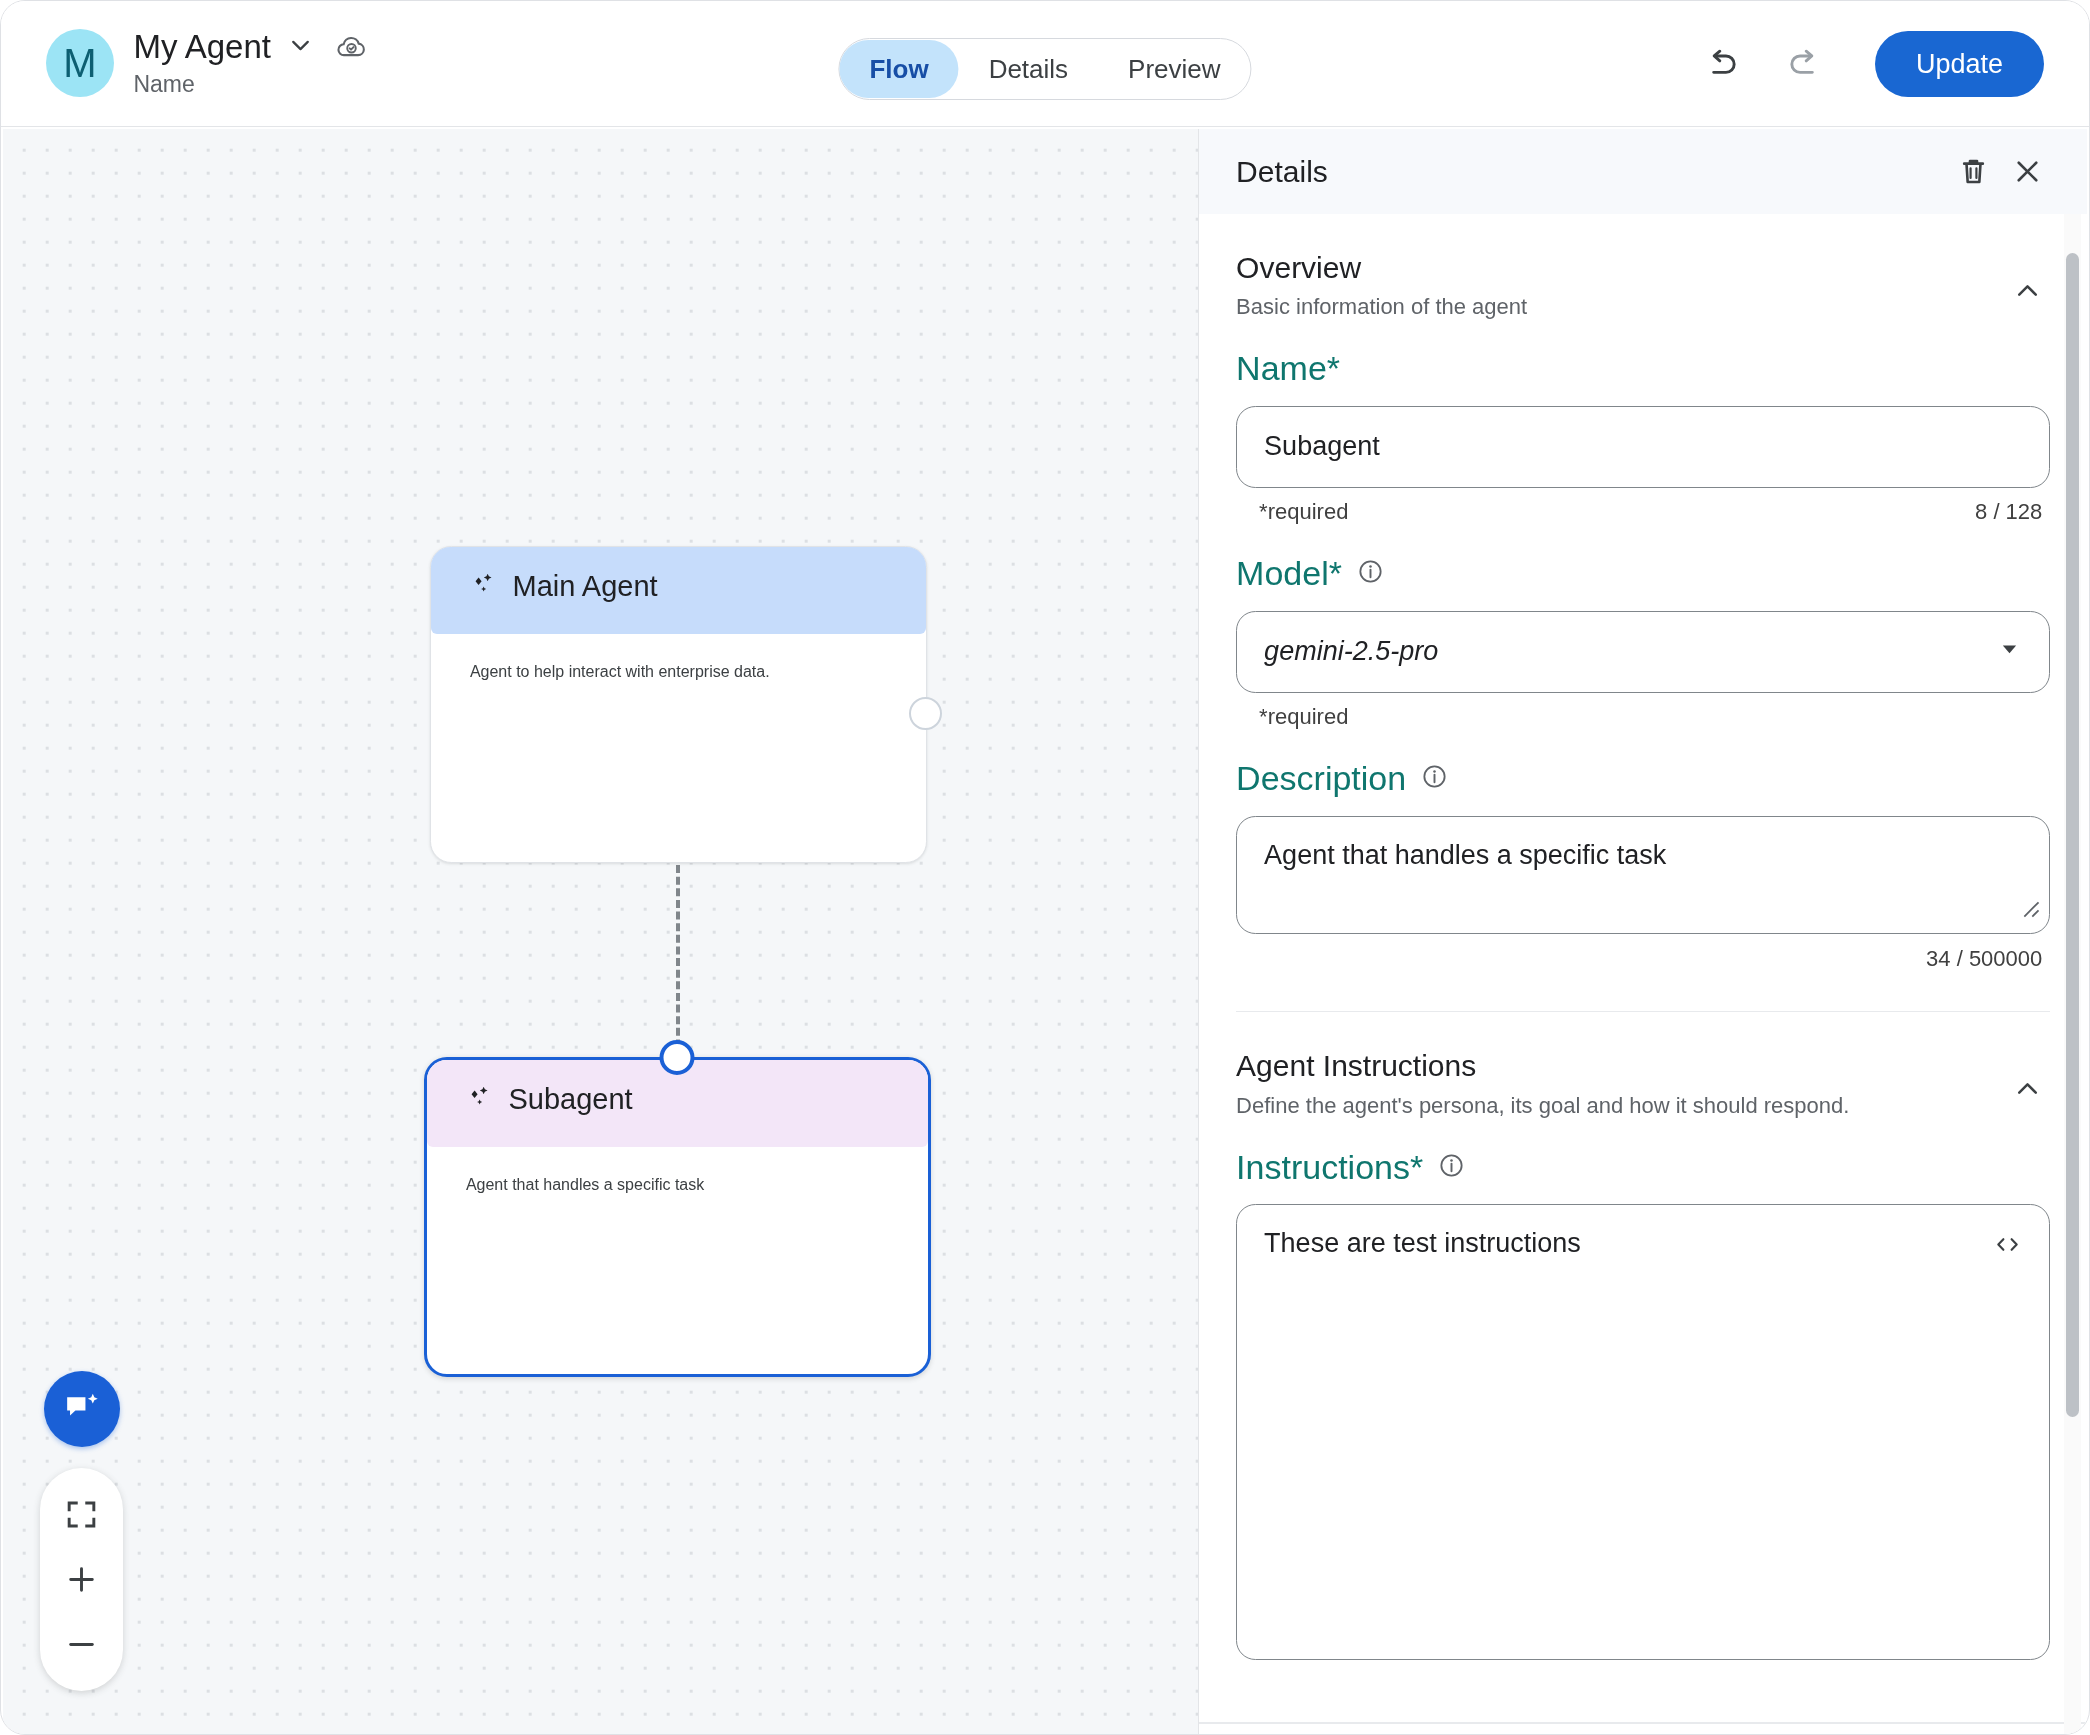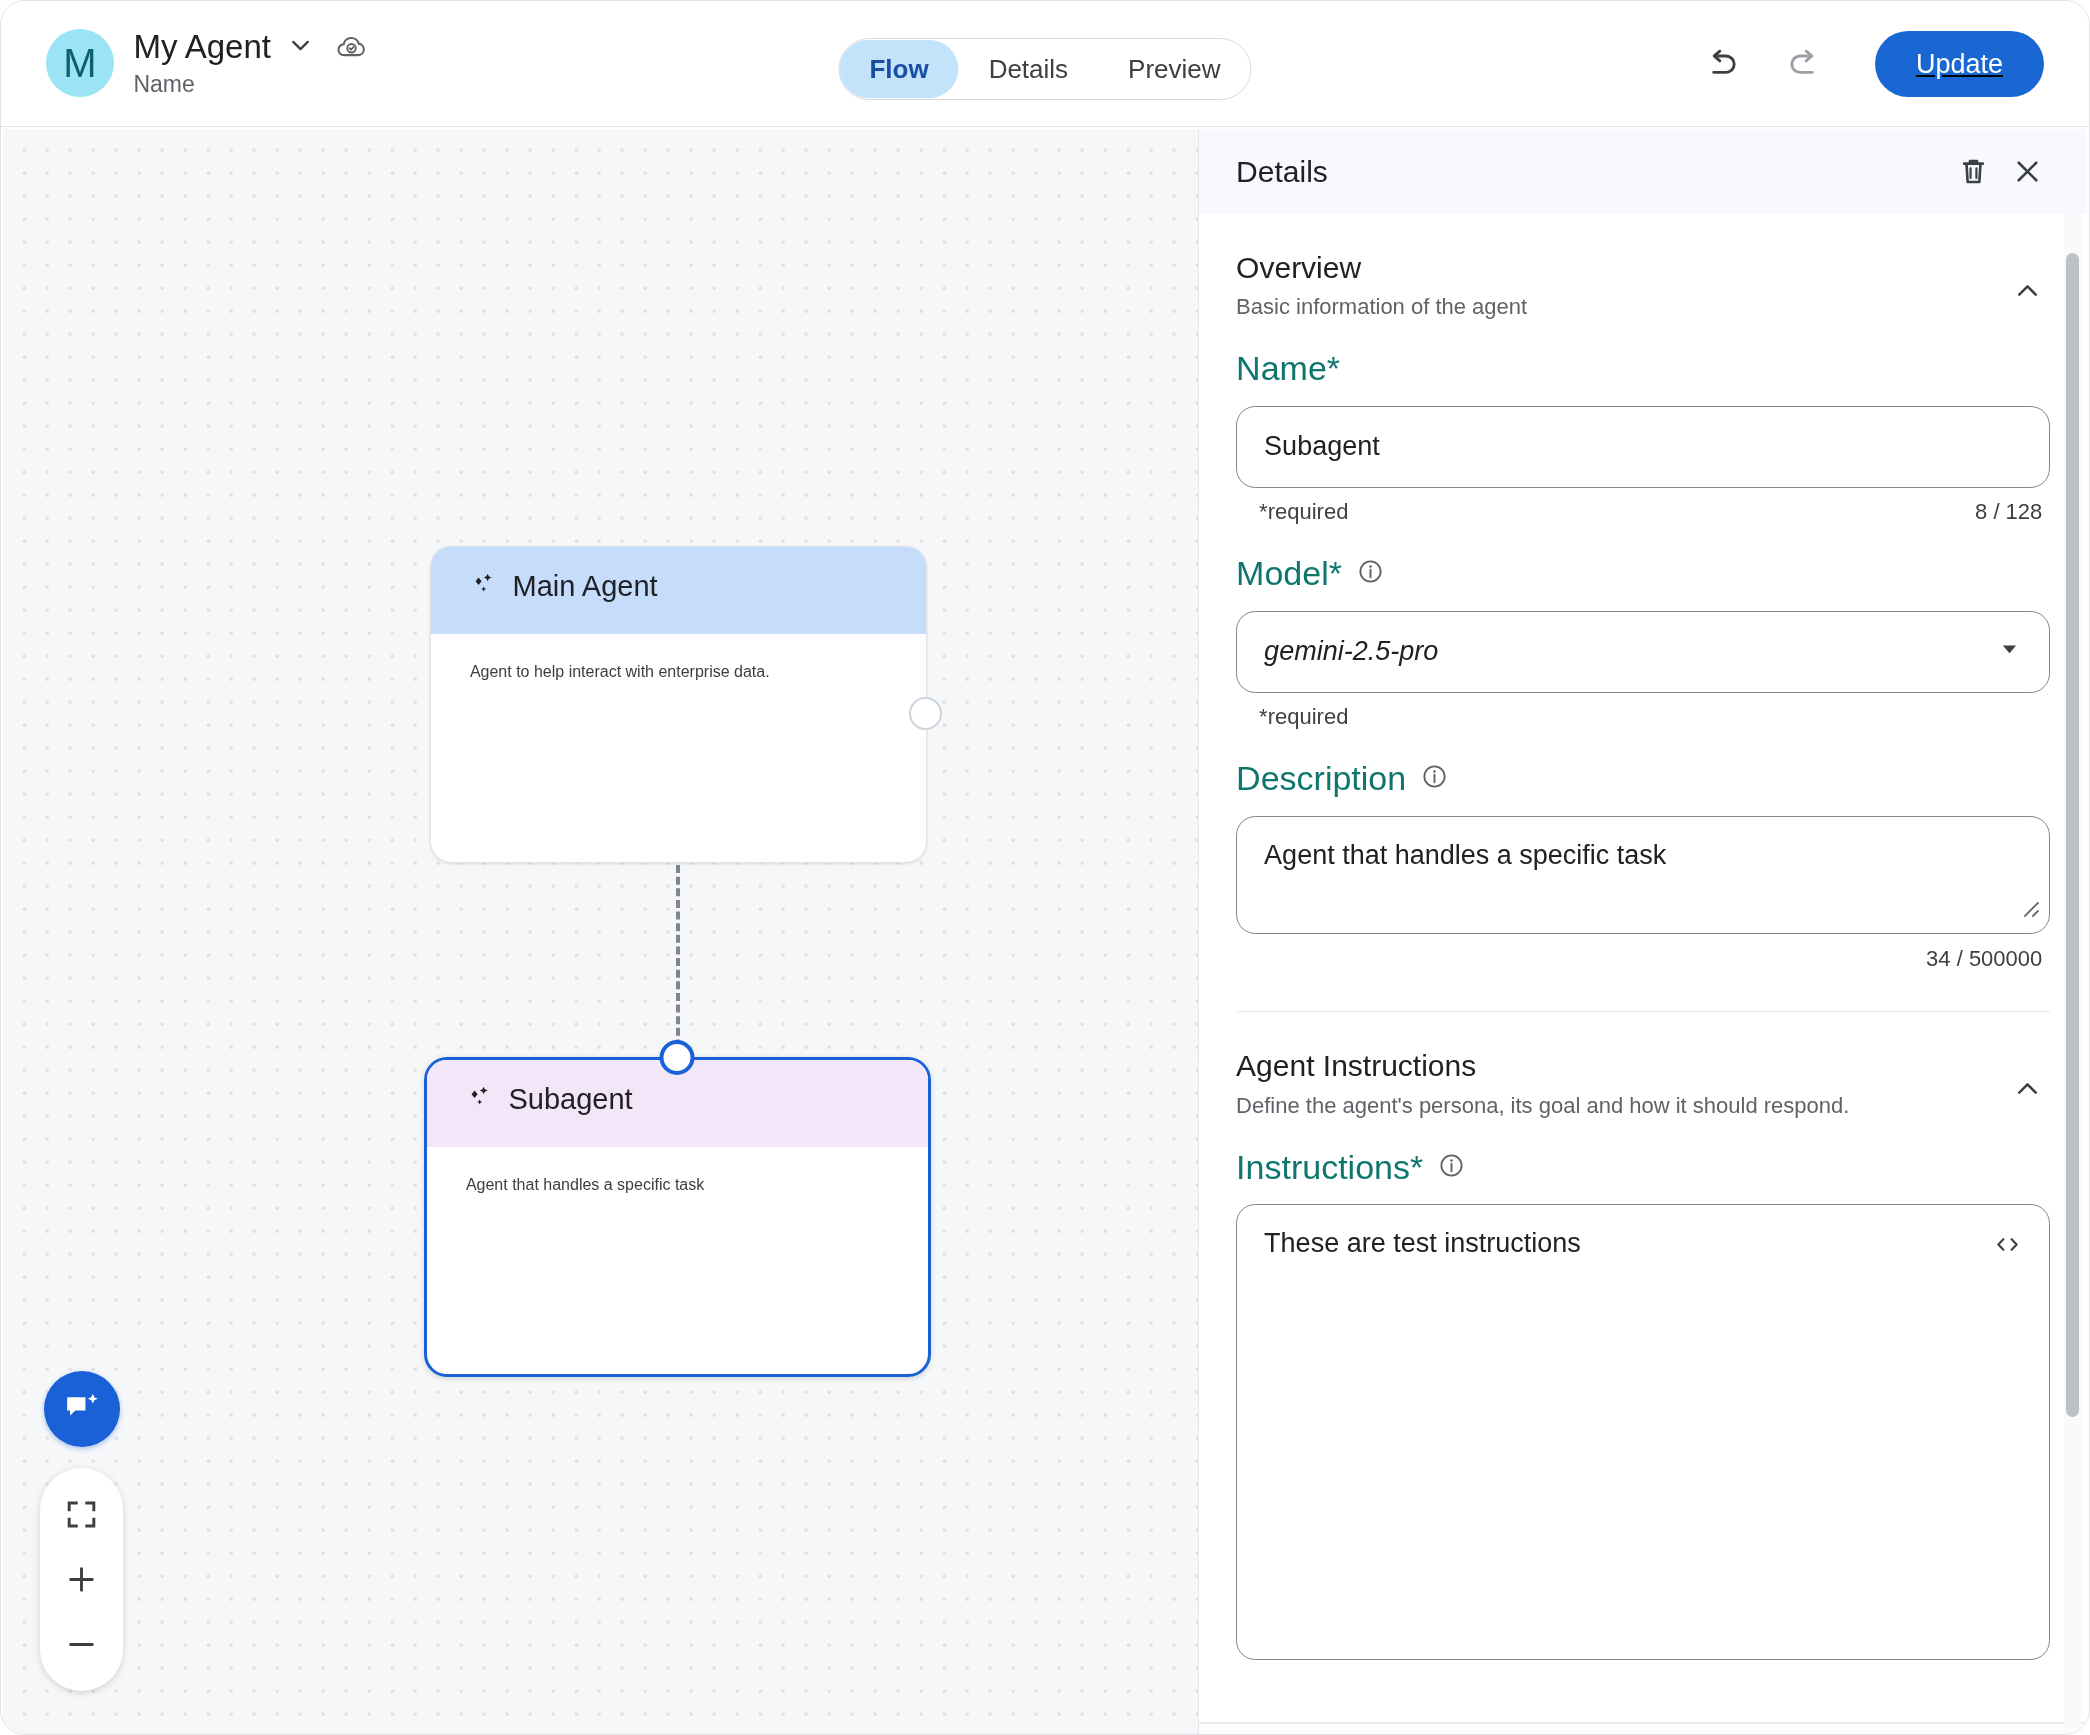--- a/index.html
+++ b/index.html
@@ -56,21 +56,21 @@
   .tab {
     height: 58px; display: flex; align-items: center;
     padding: 0 30px; border-radius: 45px;
     font-size: 26px; color: #3c4043; cursor: pointer;
     white-space: nowrap;
   }
   .tab.active { background: #c3e3fb; color: #174ea6; font-weight: bold; }
 
   .top-actions {
     position: absolute; right: 45px; top: 0; height: 126px;
-    display: flex; align-items: center; gap: 31px; text-decoration: underline;
+    display: flex; align-items: center; gap: 31px;
   }
   .icon-btn {
     width: 54px; height: 54px; border-radius: 50%;
     display: flex; align-items: center; justify-content: center;
     cursor: pointer; background: transparent; border: none;
   }
   .update-btn {
     background: #1967d2; color: #fff;
     font-size: 27px; border: none; border-radius: 39px;
     height: 66px; padding: 0 41px; cursor: pointer;
@@ -106,21 +106,21 @@
     box-shadow: 0 1px 2.9px rgba(60,64,67,.14);
   }
   .node-sub {
     left: 421px; top: 928px; width: 507px; height: 320px;
     border: 3.9px solid #1a60d6;
     box-shadow: 0 1.9px 5.8px rgba(60,64,67,.18);
     border-radius: 23px;
   }
   .node-head {
     height: 87px; display: flex; align-items: center;
-    padding: 0 0 8px 39px; gap: 13.6px;
+    padding: 0 0 8px 39px; gap: 13.6px; border-radius: 6px;
   }
   .node-main .node-head { background: #c6dcfb; }
   .node-sub .node-head { background: #f3e6f8; }
   .node-title { font-size: 29px; color: #202124; }
   .node-body { flex: 1; padding: 27px 39px 0 39px; }
   .node-desc { font-size: 16px; line-height: 1.42; color: #3c4043; }
 
   .handle-right {
     position: absolute; right: -16.5px; top: 150px;
     width: 33px; height: 33px; border-radius: 50%;

